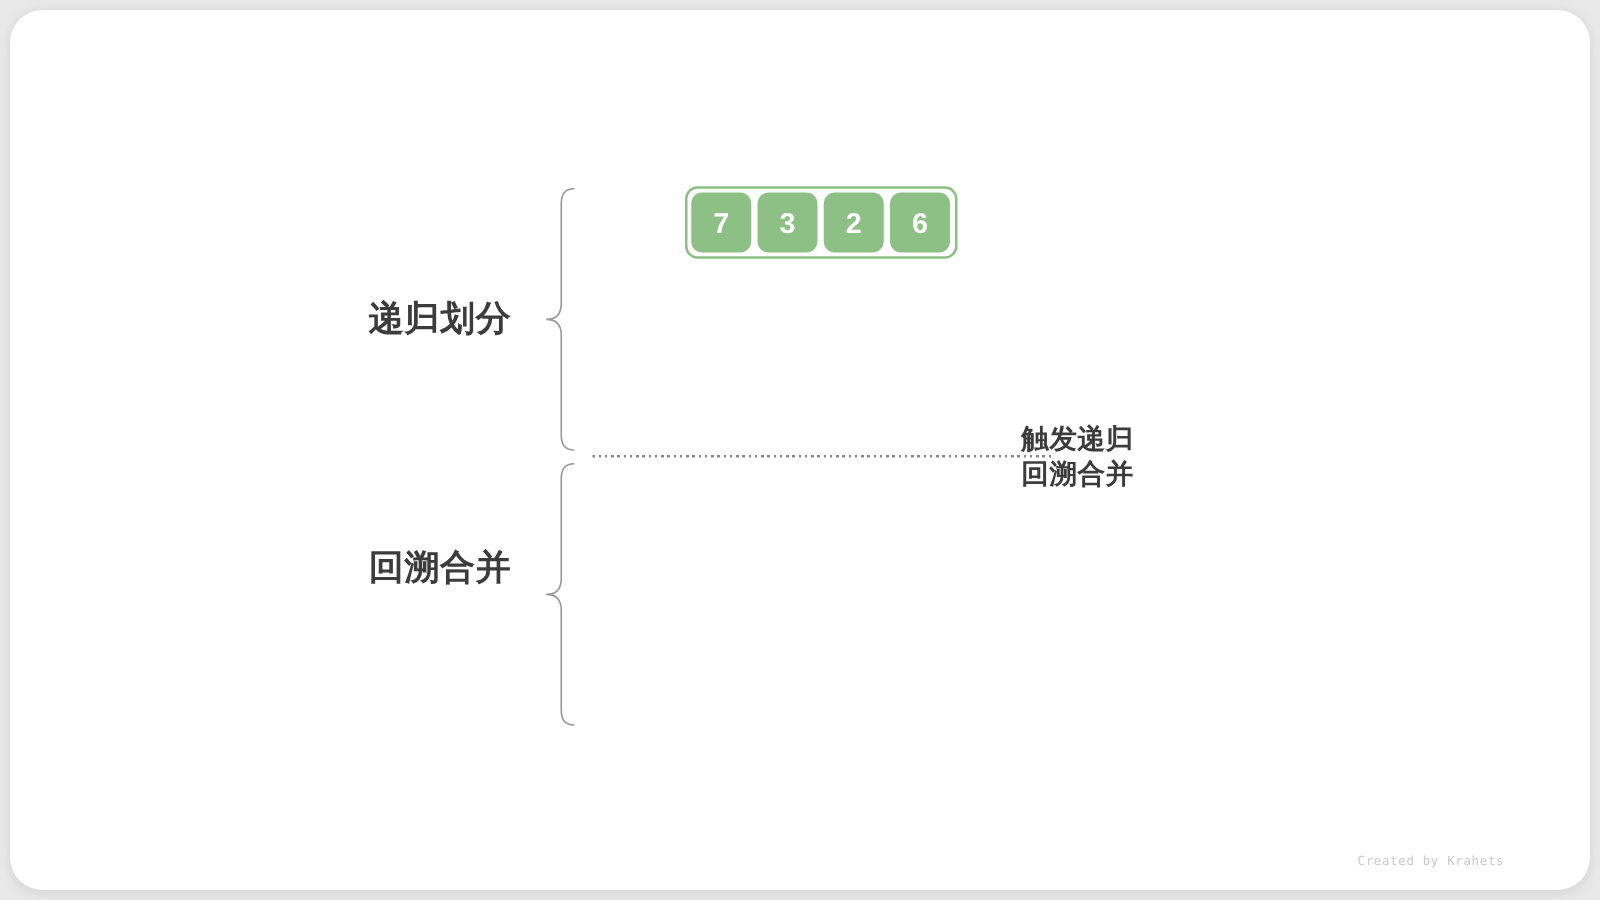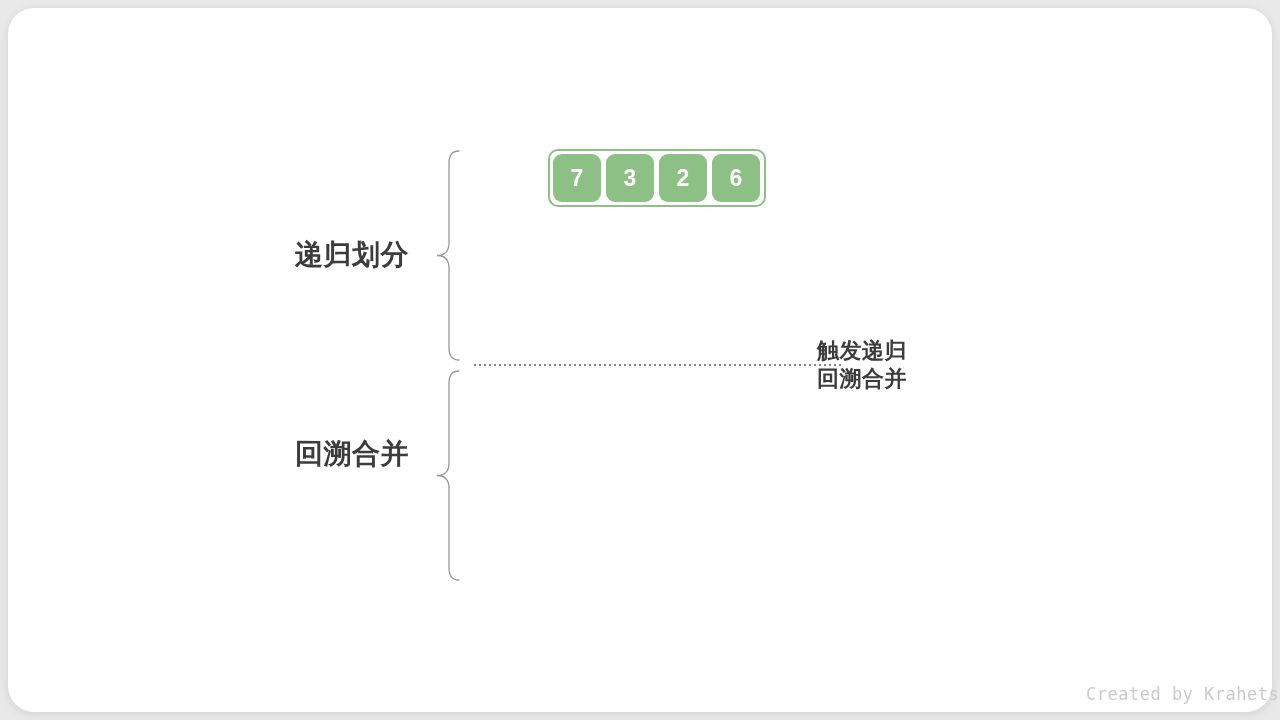--- a/index.html
+++ b/index.html
@@ -97,21 +97,21 @@
     line-height: 28px;
     color: var(--label-text, #3c3c3c);
     letter-spacing: 0.5px;
     white-space: nowrap;
   }
   
   .watermark {
     position: absolute;
     left: 1078px; top: 676px;
     font-family: "DejaVu Sans Mono", monospace;
-    font-size: 17px;
+    font-size: 10px;
     letter-spacing: 0.5px;
     color: var(--watermark-gray, #cacaca);
     white-space: nowrap;
   }
 </style>
 </head>
 <body>
 
 <div class="page">
   <div class="card">

